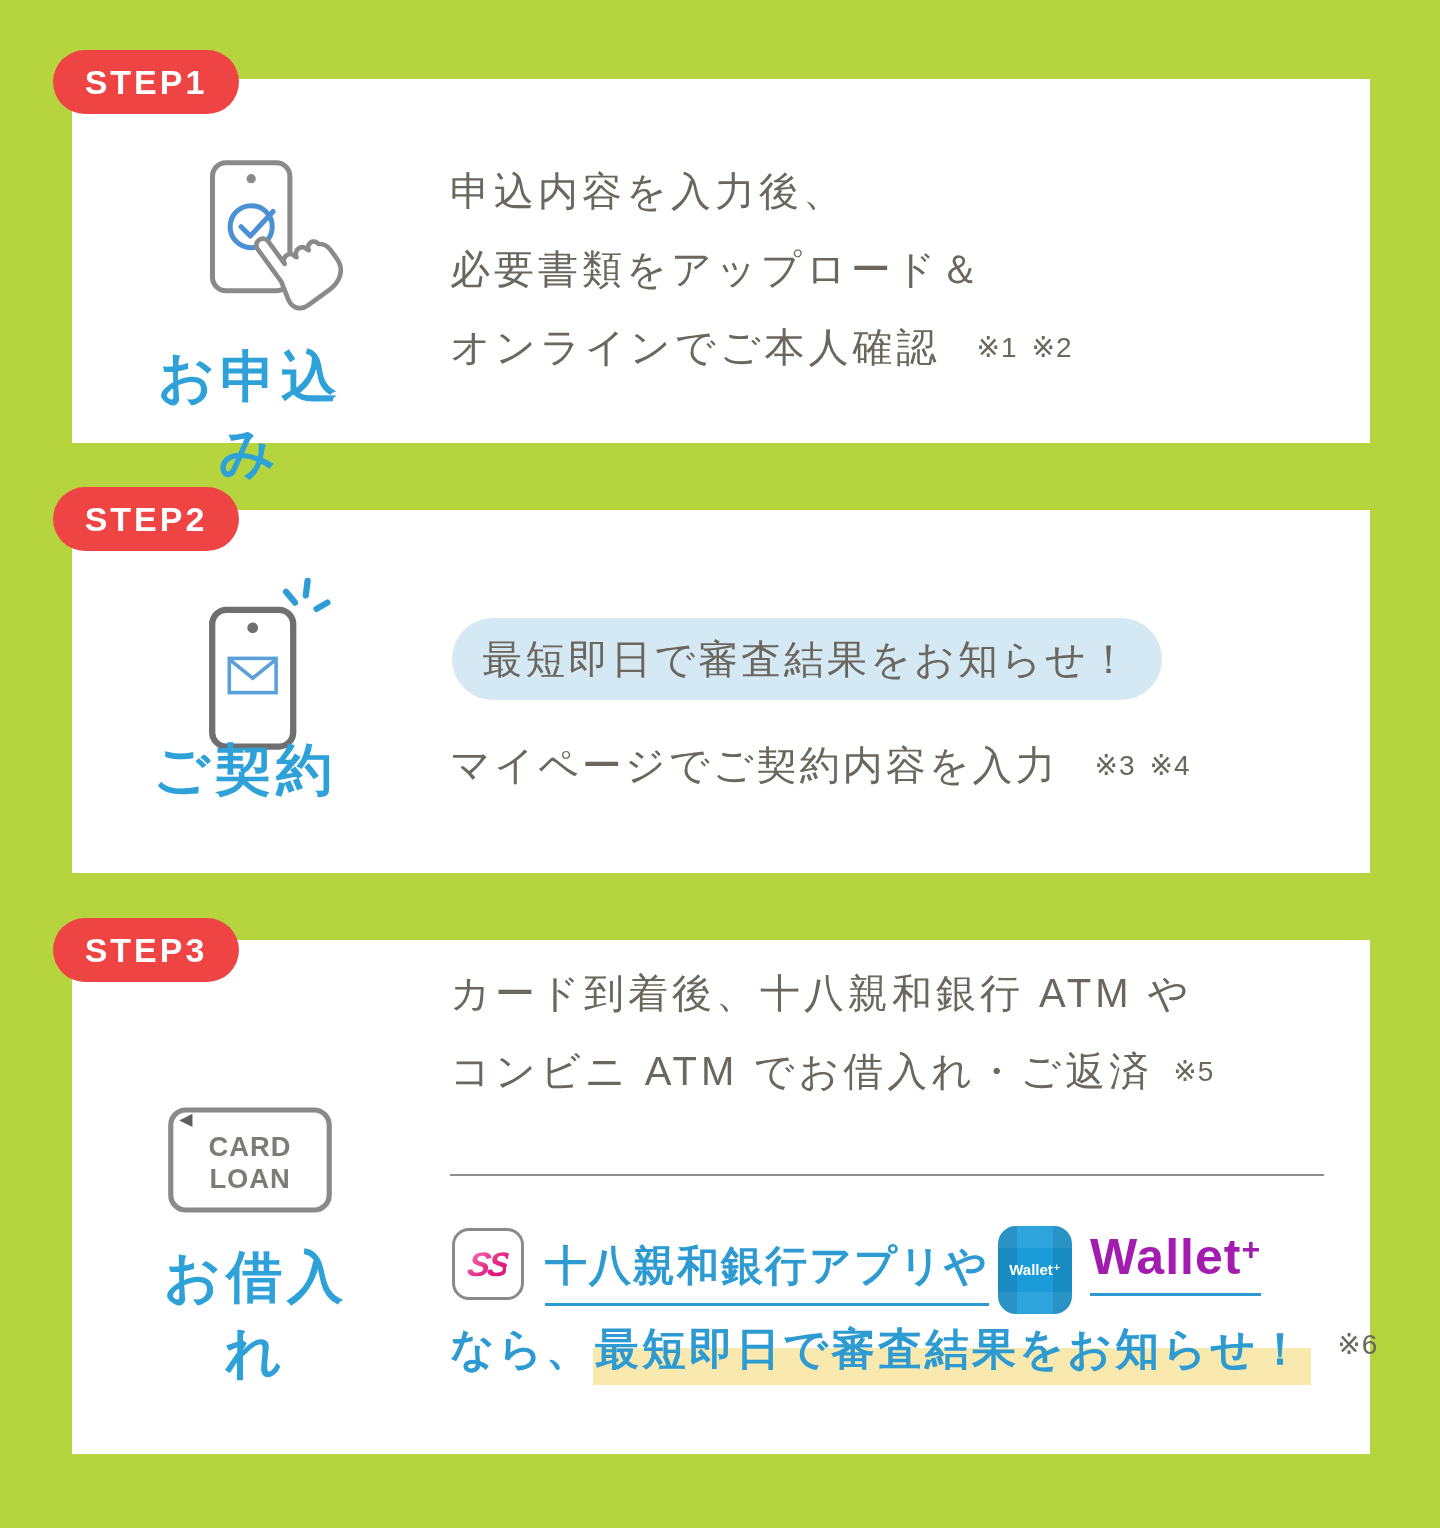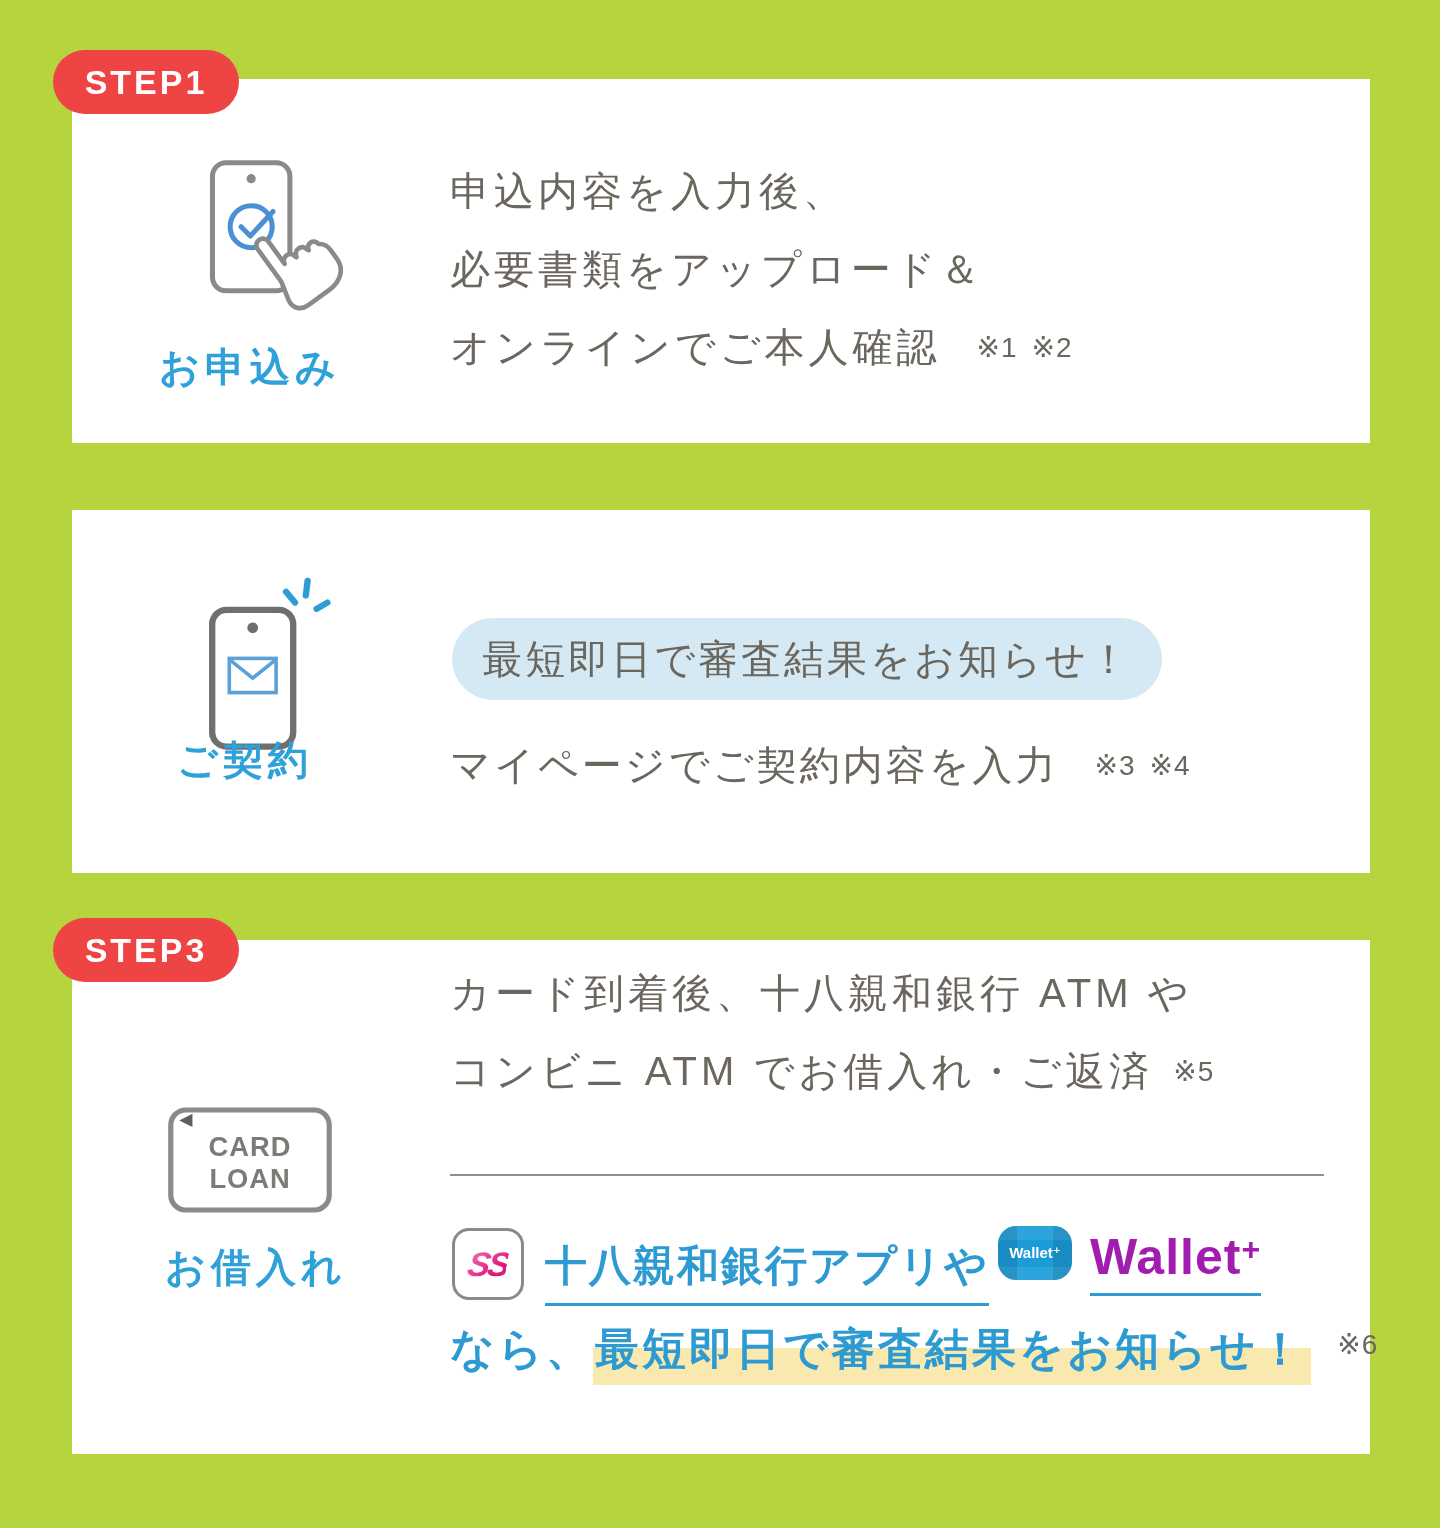--- a/index.html
+++ b/index.html
@@ -7,21 +7,21 @@
   .page{position:relative;width:1440px;height:1528px;background:#b6d43e;overflow:hidden;}
   .card{position:absolute;left:72px;width:1298px;background:#ffffff;}
   .card1{top:79px;height:364px;}
   .card2{top:510px;height:363px;}
   .card3{top:940px;height:514px;}
   .badge{position:absolute;left:53px;width:186px;height:64px;border-radius:33px;background:#ef4444;
          color:#ffffff;font-size:34px;font-weight:bold;letter-spacing:3px;
          display:flex;align-items:center;justify-content:center;z-index:3;}
   .badge1{top:50px;} .badge2{top:487px;} .badge3{top:918px;}
   .icon-abs{position:absolute;z-index:2;}
-  .step-label{position:absolute;width:240px;text-align:center;font-size:40px;font-weight:bold;
+  .step-label{position:absolute;width:240px;text-align:center;font-size:56px;font-weight:bold;
               color:#2ea1d8;letter-spacing:5px;z-index:2;}
   .label1{left:130px;top:340px;}
   .label2{left:125px;top:733px;}
   .label3{left:136px;top:1240px;}
   .text-block{position:absolute;left:450px;font-size:40px;color:#6b675f;letter-spacing:4px;
               line-height:78px;white-space:nowrap;z-index:2;}
   .tb1{top:152px;}
   .tb3{top:954px;}
   .note{font-size:28px;letter-spacing:1px;color:#6b675f;vertical-align:4px;}
   .note-gap{margin-left:36px;}
@@ -34,21 +34,21 @@
   .divider{position:absolute;left:450px;top:1174px;width:874px;height:2px;background:#8f8f8f;z-index:2;}
   .bank-icon{position:absolute;left:452px;top:1228px;width:66px;height:66px;background:#ffffff;
              border:3px solid #8a8a8a;border-radius:17px;display:flex;align-items:center;
              justify-content:center;z-index:2;}
   .bank-logo-text{font-size:34px;font-weight:bold;font-style:italic;letter-spacing:-3px;
              transform:skewX(-10deg);background:linear-gradient(135deg,#f07db4 0%,#e0187e 70%);
              -webkit-background-clip:text;background-clip:text;color:transparent;}
   .applink{position:absolute;left:545px;top:1238px;font-size:42px;font-weight:bold;color:#2d9bd2;
            letter-spacing:2px;padding-bottom:9px;border-bottom:3px solid #2d9bd2;
            white-space:nowrap;z-index:2;text-decoration:none;}
-  .wallet-icon{position:absolute;left:998px;top:1226px;width:74px;height:54px;border-radius:18px;
+  .wallet-icon{position:absolute;left:998px;top:1226px;width:74px;height:88px;border-radius:18px;
            background:#1b9cd8;display:flex;align-items:center;justify-content:center;z-index:2;
            background-image:
              linear-gradient(90deg,rgba(0,0,0,0.10) 26%,rgba(0,0,0,0) 26%,rgba(0,0,0,0) 74%,rgba(0,0,0,0.10) 74%),
              linear-gradient(0deg,rgba(255,255,255,0.08) 25%,rgba(0,0,0,0) 25%,rgba(0,0,0,0) 75%,rgba(255,255,255,0.08) 75%);}
   .wallet-icon span{color:#ffffff;font-size:15px;font-weight:bold;letter-spacing:0;}
   .walletlink{position:absolute;left:1090px;top:1228px;font-size:50px;font-weight:bold;color:#a21caf;
            letter-spacing:1px;padding-bottom:7px;border-bottom:3px solid #2d9bd2;
            white-space:nowrap;z-index:2;text-decoration:none;}
   .walletlink sup{font-size:32px;vertical-align:14px;}
   .tail-row{position:absolute;left:450px;top:1320px;font-size:44px;font-weight:bold;color:#2d9bd2;
@@ -96,20 +96,23 @@
   <div class="step-label label1">お申込み</div>
 
   <div class="text-block tb1">
     <div>申込内容を入力後、</div>
     <div>必要書類をアップロード＆</div>
     <div>
       <span>オンラインでご本人確認</span><span class="note note-gap">※1</span><span class="note note-gap2">※2</span>
     </div>
   </div>
 
+  <div class="badge badge2">
+    <span>STEP2</span>
+  </div>
 
   <section class="card card2"></section>
 
   <svg class="icon-abs" style="left:205px;top:572px;" width="135" height="180" viewBox="0 0 150 200" aria-hidden="true">
     <path d="M100 34 L90 22" stroke="#2f9cd6" stroke-width="7" stroke-linecap="round" fill="none"></path>
     <path d="M112 26 L114 10" stroke="#2f9cd6" stroke-width="7" stroke-linecap="round" fill="none"></path>
     <path d="M136 34 L124 41" stroke="#2f9cd6" stroke-width="7" stroke-linecap="round" fill="none"></path>
     <rect x="8" y="42" width="90" height="152" rx="16" fill="#ffffff" stroke="#6f6f6f" stroke-width="7"></rect>
     <circle cx="53" cy="62" r="6" fill="#6f6f6f"></circle>
     <rect x="27" y="96" width="52" height="38" fill="none" stroke="#5ca0d8" stroke-width="4"></rect>

